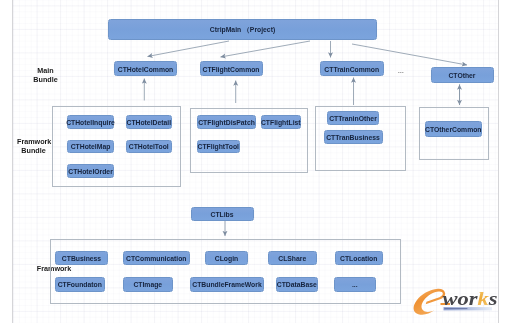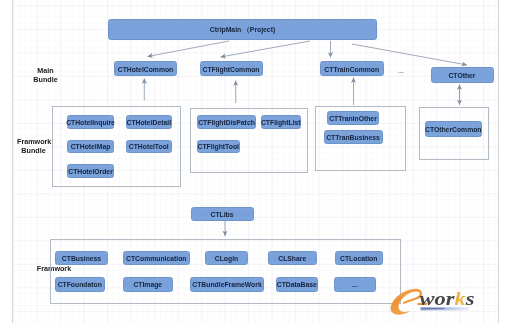--- a/index.html
+++ b/index.html
@@ -93,21 +93,21 @@
   <div class="node" style="left:123px;top:250.5px;width:66.5px;height:14.5px;">CTCommunication</div>
   <div class="node" style="left:205px;top:250.5px;width:43px;height:14.5px;">CLogin</div>
   <div class="node" style="left:268px;top:250.5px;width:48.5px;height:14.5px;">CLShare</div>
   <div class="node" style="left:334.5px;top:250.5px;width:48.5px;height:14.5px;">CTLocation</div>
   <div class="node" style="left:55px;top:276.8px;width:49.5px;height:14.8px;">CTFoundaton</div>
   <div class="node" style="left:123px;top:276.8px;width:49.5px;height:14.8px;">CTImage</div>
   <div class="node" style="left:190px;top:276.8px;width:74px;height:14.8px;">CTBundleFrameWork</div>
   <div class="node" style="left:275.5px;top:276.8px;width:42.5px;height:14.8px;">CTDataBase</div>
   <div class="node" style="left:334px;top:276.8px;width:41.5px;height:14.8px;color:#1d2b45;">...</div>
 
-  <div id="logo" style="position:absolute;left:389px;top:283px;width:90px;height:33px;">
+  <div id="logo" style="position:absolute;left:412px;top:283px;width:90px;height:33px;">
     <svg viewBox="0 0 90 33" width="90" height="33">
       <defs>
         <linearGradient id="og" x1="0" y1="0" x2="0.5" y2="1">
           <stop offset="0" stop-color="#f7b36b"></stop>
           <stop offset="0.45" stop-color="#ef9234"></stop>
           <stop offset="1" stop-color="#f4a855"></stop>
         </linearGradient>
         <linearGradient id="kg" x1="0" y1="0" x2="0.2" y2="1">
           <stop offset="0" stop-color="#f9d27a"></stop>
           <stop offset="0.5" stop-color="#edab3a"></stop>

